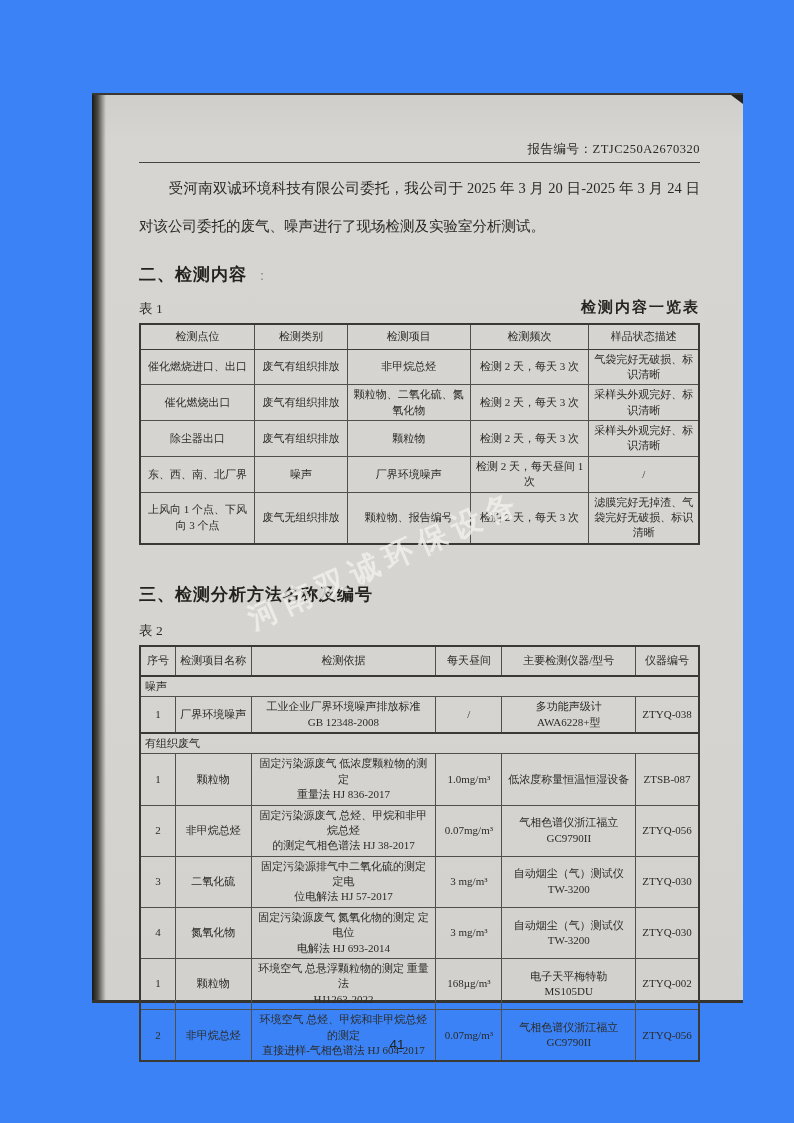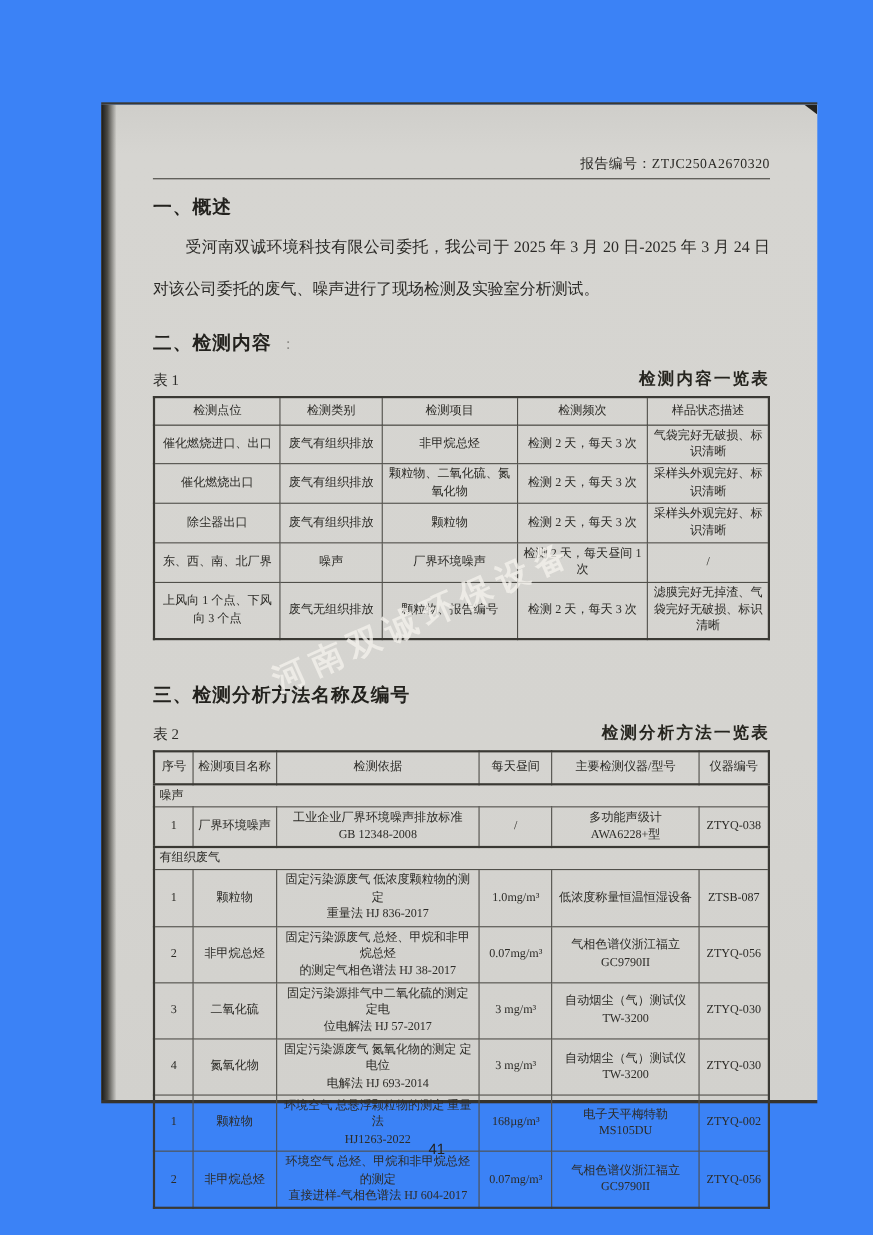--- a/index.html
+++ b/index.html
@@ -72,21 +72,20 @@
 <div class="page">
 
   <div class="scan">
     <div class="scan-left-shadow"></div>
     <div class="corner-notch"></div>
 
     <div class="content">
 
       <div class="report-line"><span>报告编号：</span><span>ZTJC250A2670320</span></div>
 
-      <div class="sec-heading">一、概述</div>
 
       <div class="para">受河南双诚环境科技有限公司委托，我公司于 2025 年 3 月 20 日-2025 年 3 月 24 日对该公司委托的废气、噪声进行了现场检测及实验室分析测试。</div>
 
       <div class="sec-heading" style="margin-top:18px;"><span>二、检测内容</span><span class="faint-colon">：</span></div>
 
       <div class="tablecap">
         <span class="lab">表 1</span>
         <div class="tit">检测内容一览表</div>
       </div>
 
@@ -136,21 +135,20 @@
               <td>检测 2 天，每天 3 次</td>
               <td>滤膜完好无掉渣、气袋完好无破损、标识清晰</td>
             </tr>
           </tbody>
         </table>
 
       <div class="sec-heading" style="margin-top:38px;">三、检测分析方法名称及编号</div>
 
       <div class="tablecap" style="margin-top:14px;">
         <span class="lab">表 2</span>
-        <div class="tit">检测分析方法一览表</div>
       </div>
 
       <table id="table2">
           <thead>
             <tr>
               <th>序号</th>
               <th>检测项目名称</th>
               <th>检测依据</th>
               <th>每天昼间</th>
               <th>主要检测仪器/型号</th>

